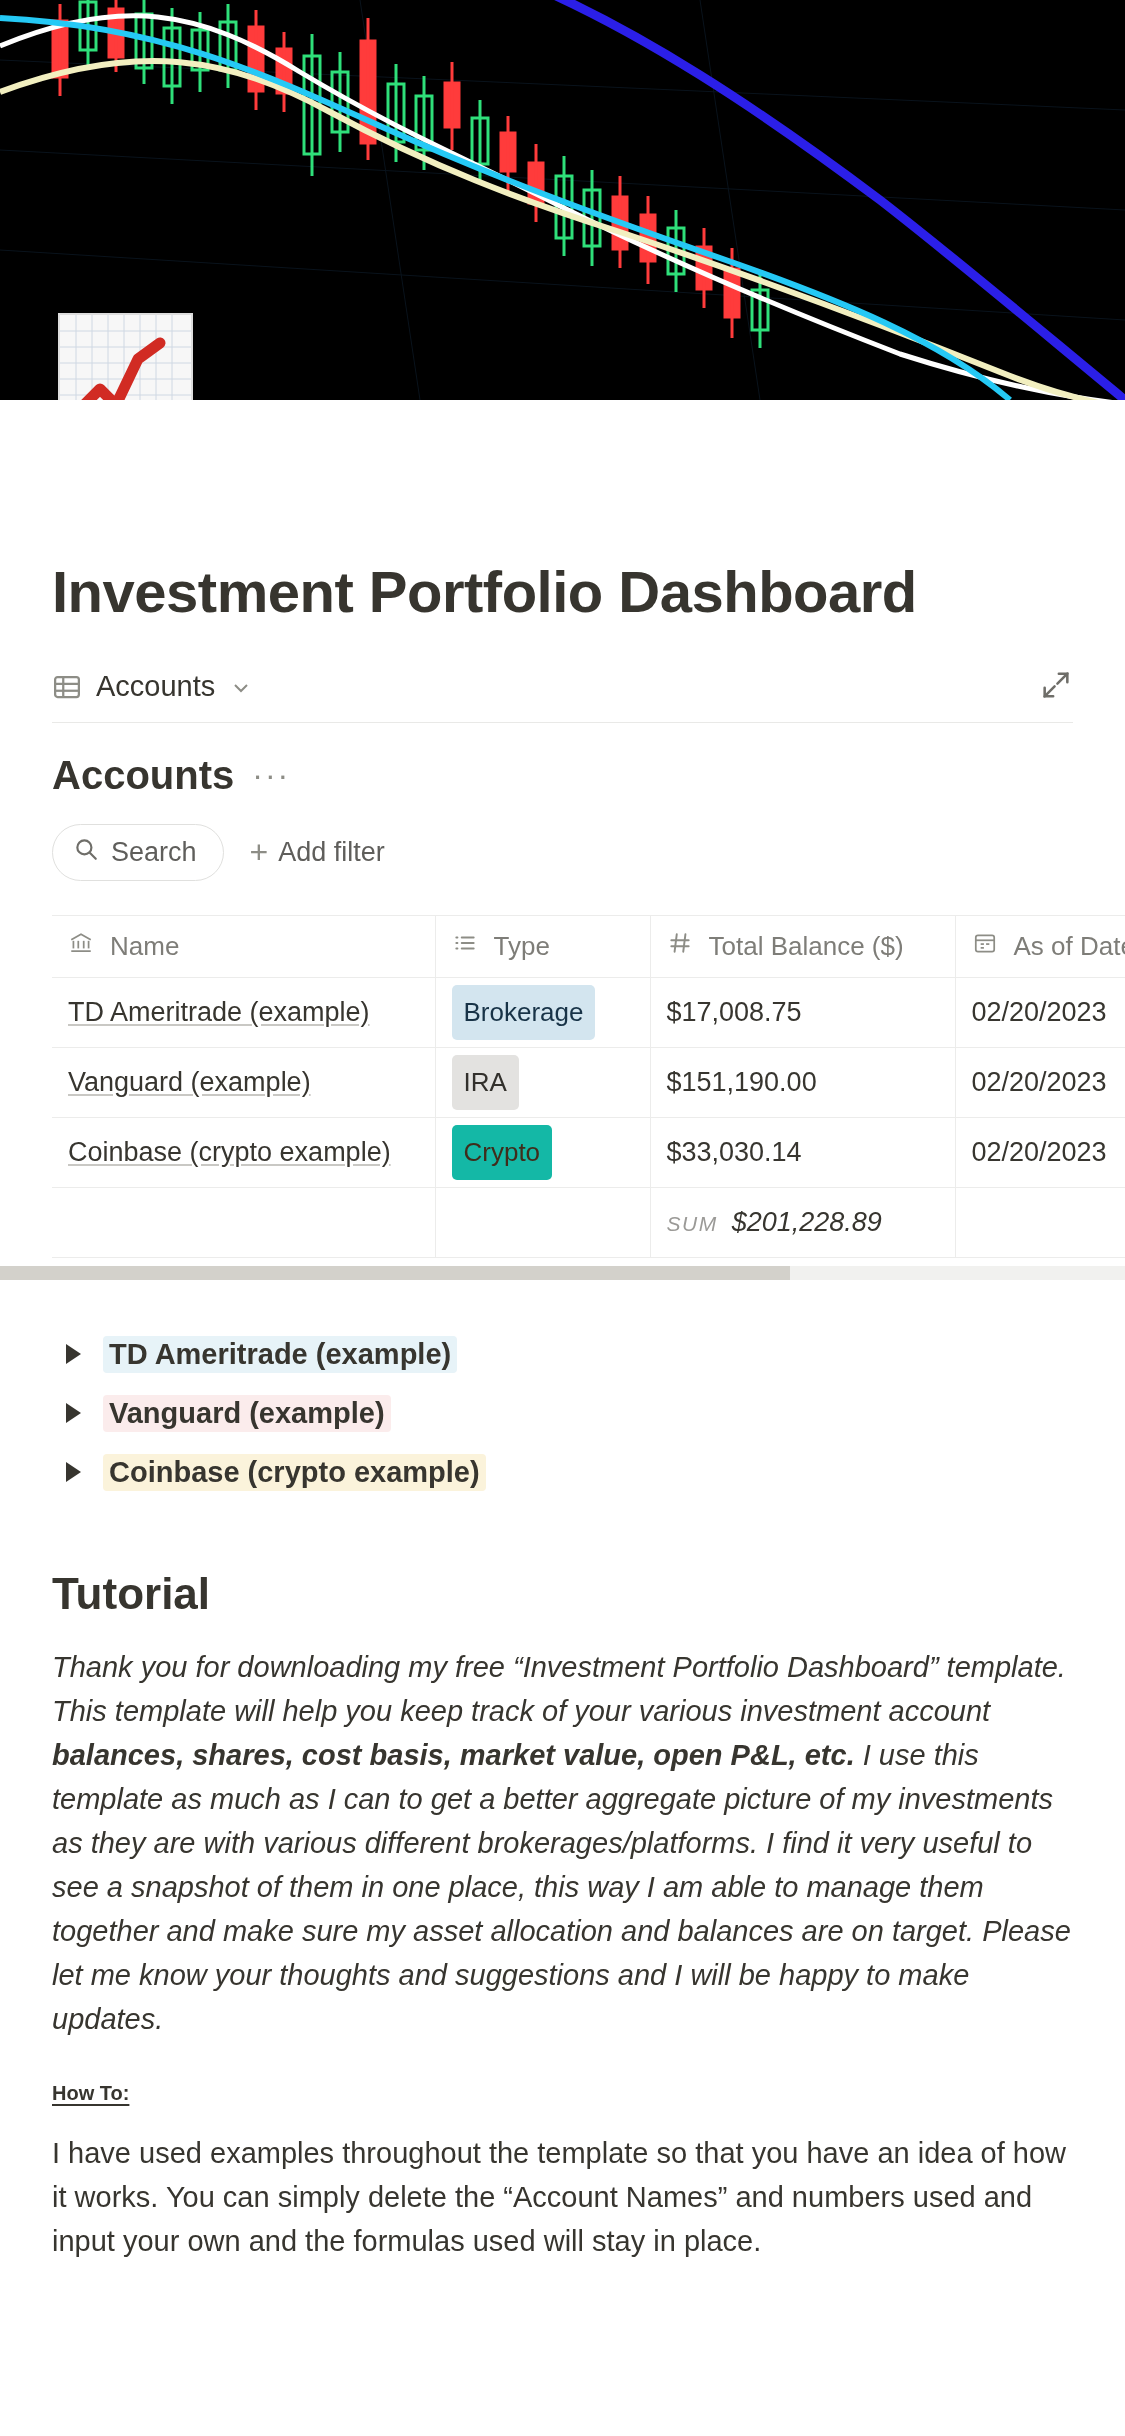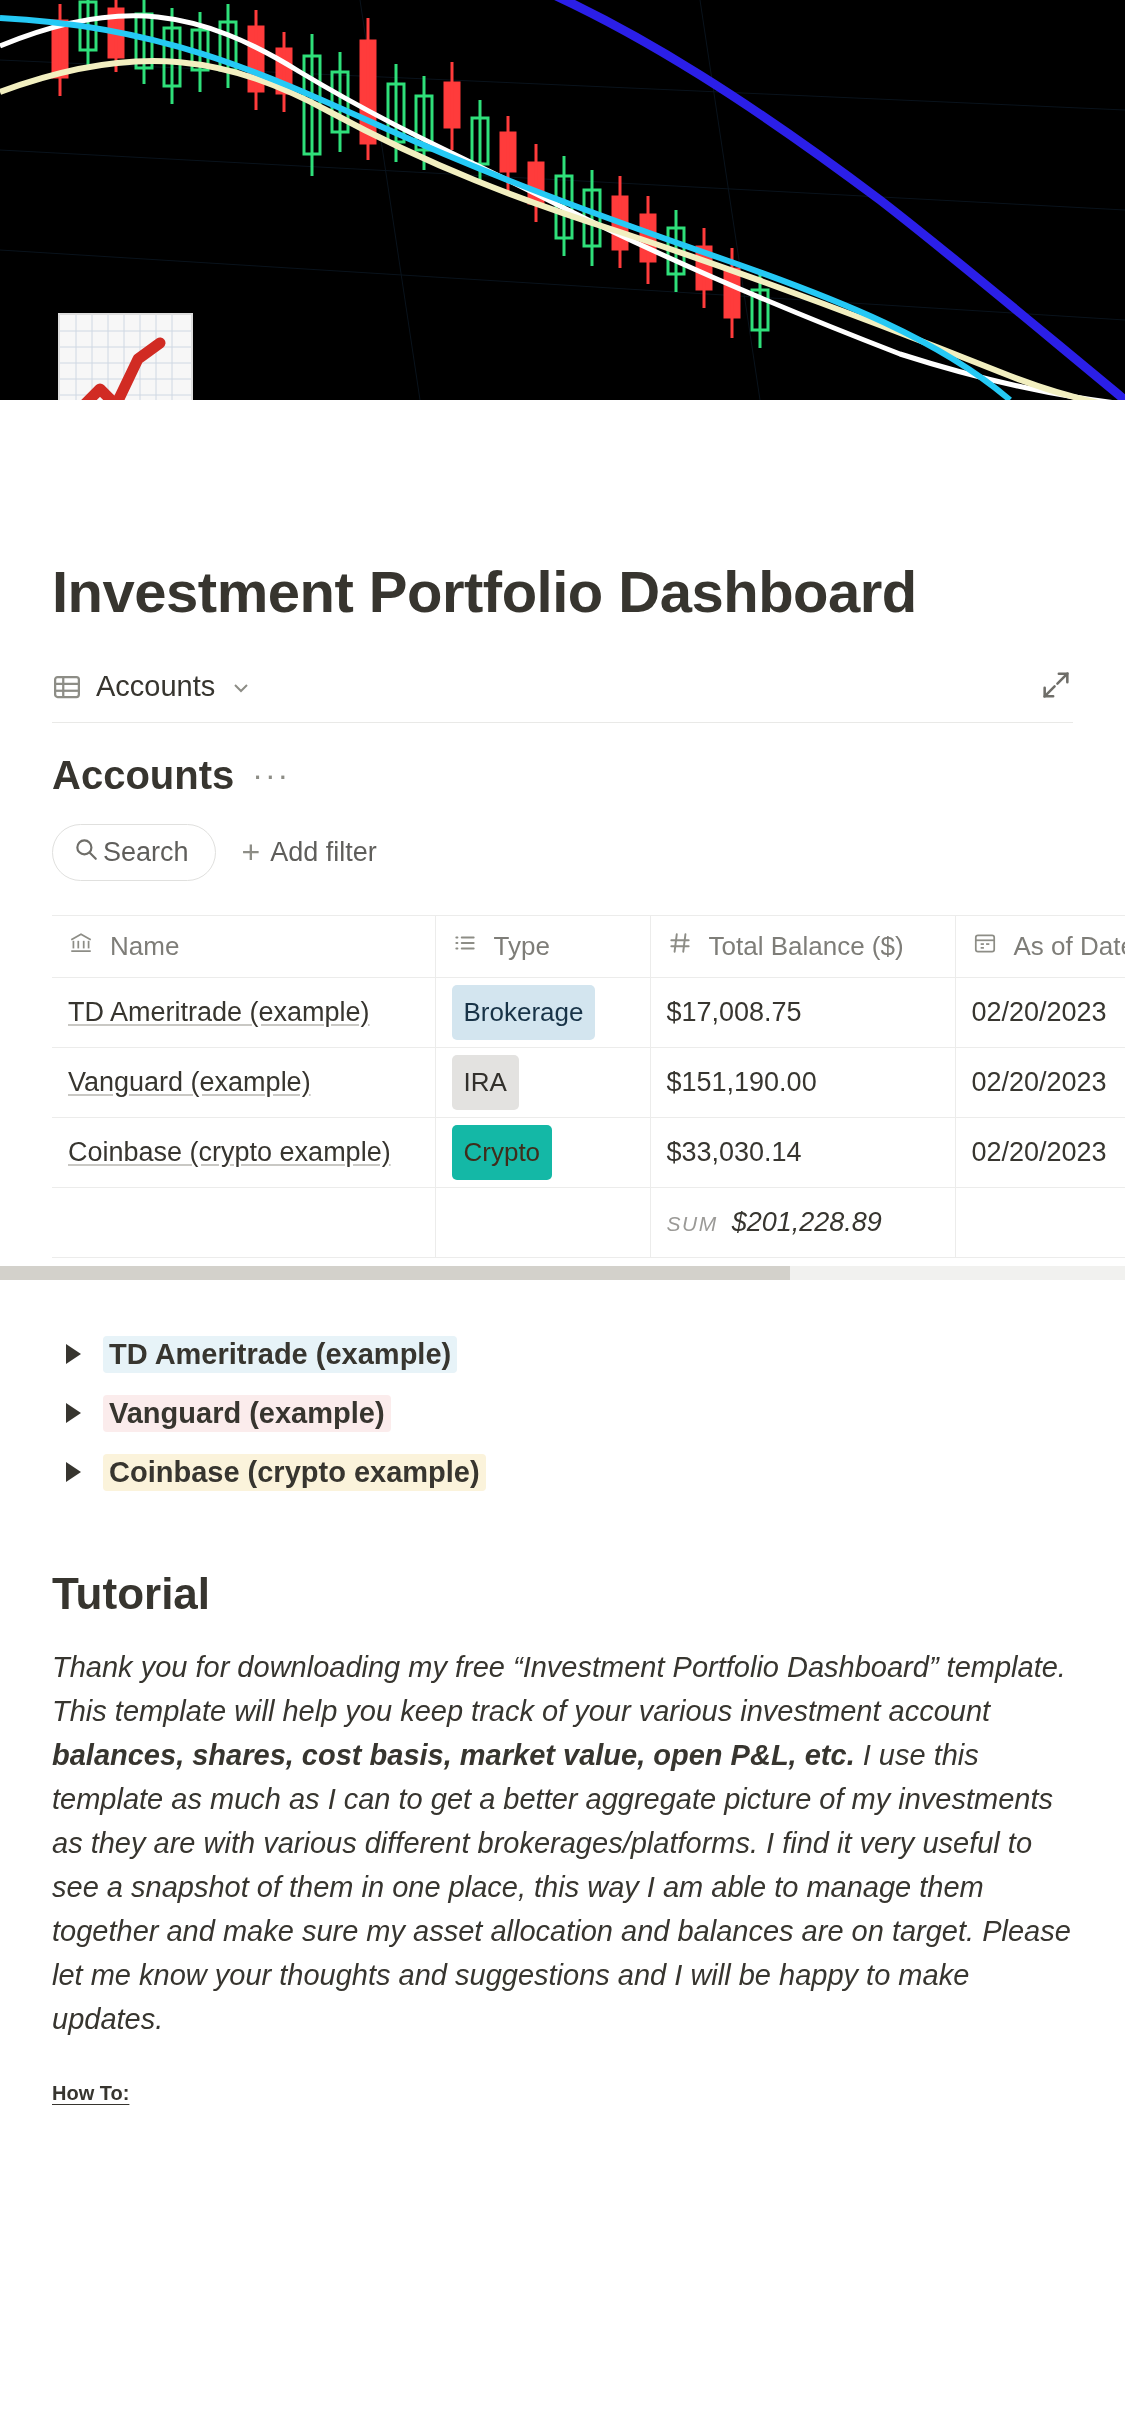--- a/index.html
+++ b/index.html
@@ -84,21 +84,21 @@
 
   .db-tools {
     margin-top: 26px;
     display: flex;
     align-items: center;
     gap: 26px;
   }
   .search-pill {
     display: flex;
     align-items: center;
-    gap: 4px;
+    gap: 12px;
     border: 1.5px solid #e0e0de;
     border-radius: 999px;
     padding: 11px 26px 11px 20px;
     font-size: 27px;
     color: #5f5e5b;
   }
   .add-filter {
     display: flex;
     align-items: center;
     gap: 10px;
@@ -516,15 +516,16 @@
       <span class="toggle-label hl-yellow">Coinbase (crypto example)</span>
     </div>
   </div>
 
   <div class="tutorial">
     <h2 class="tut-h">Tutorial</h2>
     <p class="body italic">
       <span>Thank you for downloading my free “Investment Portfolio Dashboard” template. This template will help you keep track of your various investment account </span><span class="bold-i">balances, shares, cost basis, market value, open P&amp;L, etc.</span><span> I use this template as much as I can to get a better aggregate picture of my investments as they are with various different brokerages/platforms. I find it very useful to see a snapshot of them in one place, this way I am able to manage them together and make sure my asset allocation and balances are on target. Please let me know your thoughts and suggestions and I will be happy to make updates.</span>
     </p>
     <div class="howto">How To:</div>
+    <p class="body">I have used examples throughout the template so that you have an idea of how it works. You can simply delete the “Account Names” and numbers used and input your own and the formulas used will stay in place.</p>
   </div>
 
 </div>
 
 </body></html>

